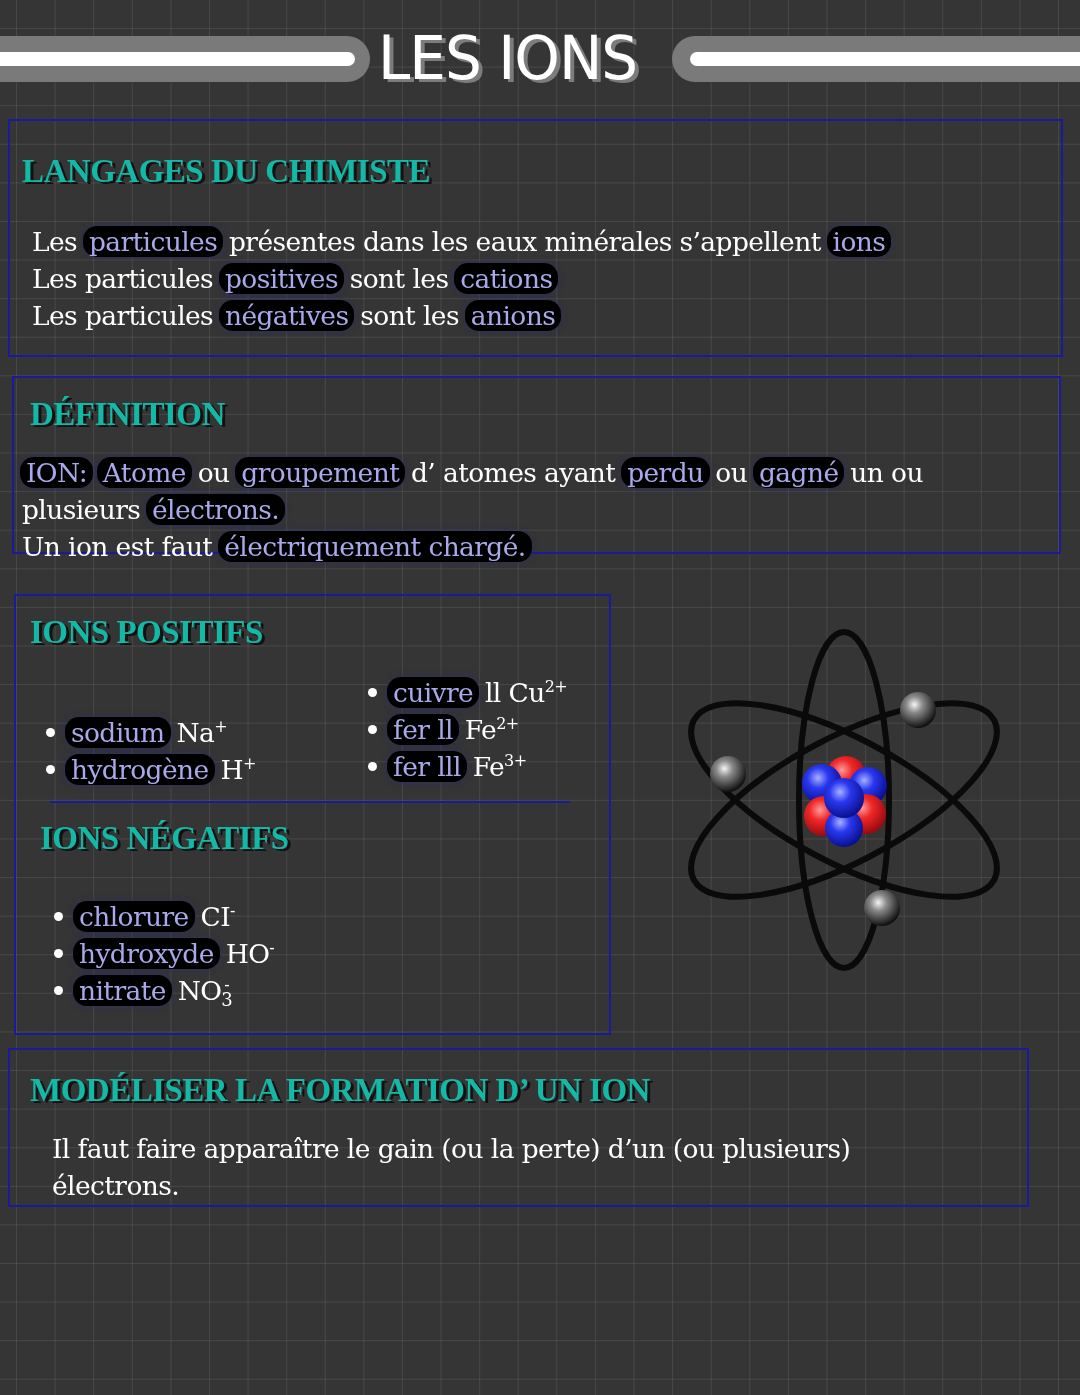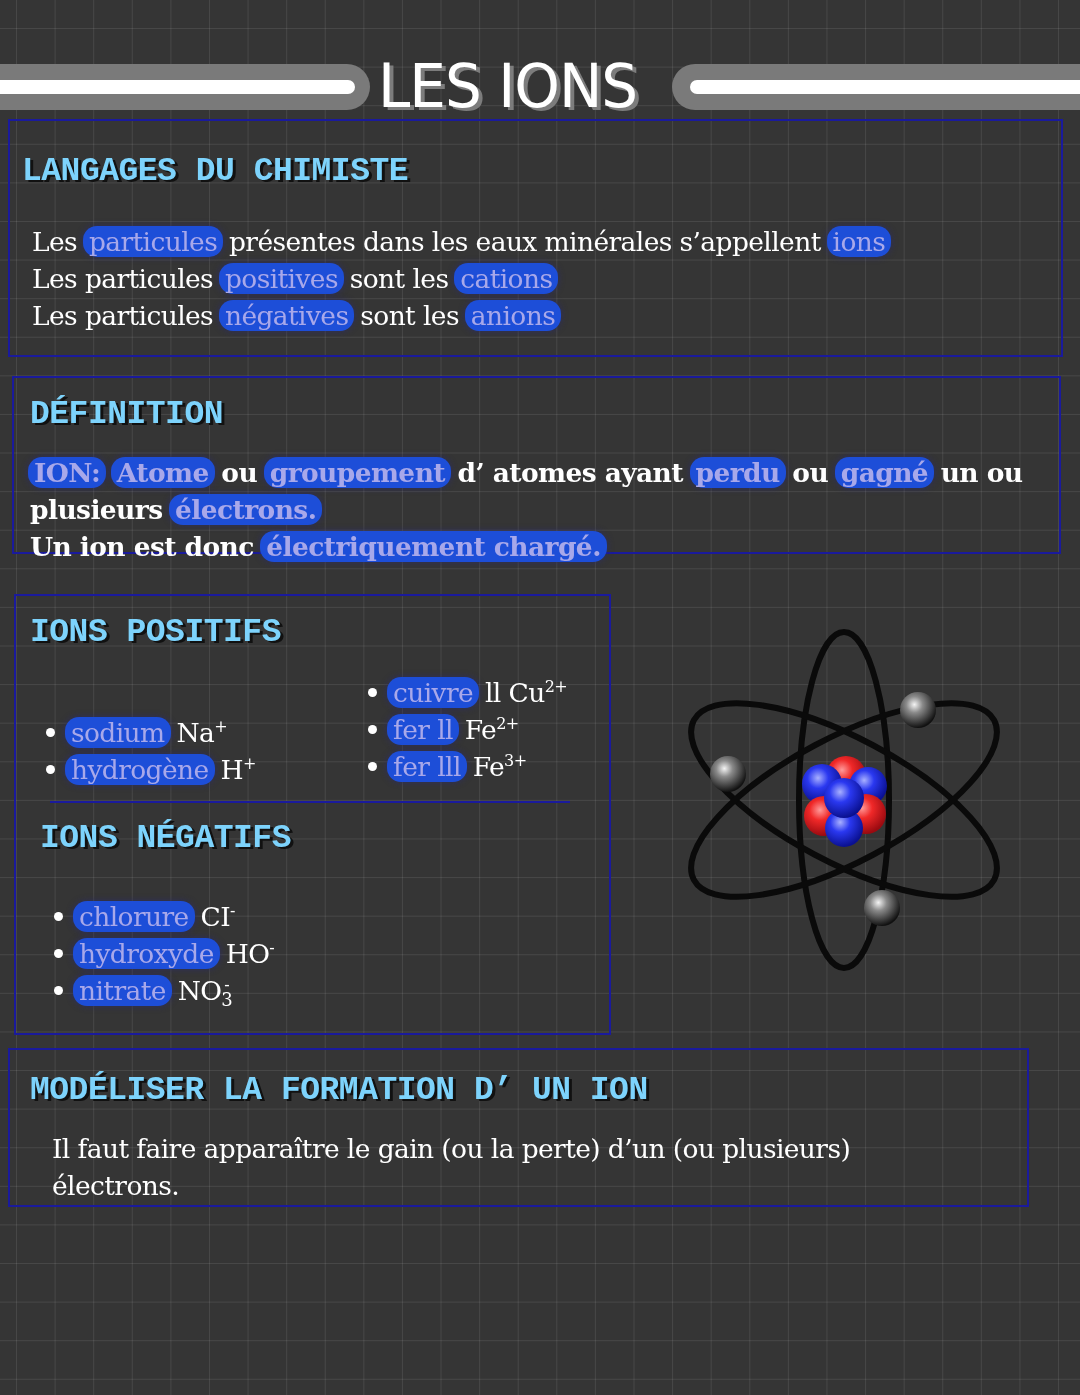--- a/index.html
+++ b/index.html
@@ -10,21 +10,21 @@
     background-image:
       linear-gradient(to right, rgba(255,255,255,0.09) 1px, transparent 1px),
       linear-gradient(to bottom, rgba(255,255,255,0.09) 1px, transparent 1px);
     background-size: 38.6px 38.6px;
     background-position: 16px 28px;
     font-family: "DejaVu Serif", serif;
     color: #ffffff;
   }
 
   
-  .banner { position: absolute; left: 0; top: 30px; width: 1080px; height: 56px; margin-top: 28px; }
+  .banner { position: absolute; left: 0; top: 30px; width: 1080px; height: 56px; }
   .pill-left-outer {
     position: absolute; left: -30px; top: 6px; width: 400px; height: 46px;
     background: #7a7a7a; border-radius: 0 23px 23px 0;
   }
   .pill-left-inner {
     position: absolute; left: -20px; top: 22px; width: 375px; height: 14px;
     background: #ffffff; border-radius: 7px;
   }
   .pill-right-outer {
     position: absolute; left: 672px; top: 6px; width: 440px; height: 46px;
@@ -41,50 +41,50 @@
     text-shadow: 4px 3px 0 #7c7c7c;
     transform: scaleY(1.05);
   }
 
   
   .box {
     position: absolute;
     border: 2px solid #1a1a9c;
   }
   .box-heading {
-    font-family: Liberation Mono, monospace;
-    font-size: 33px; letter-spacing: -0.5px; color: #7dd3fc;
+    font-family: Liberation Serif, serif;
+    font-size: 33px; letter-spacing: -0.5px; color: #14b8a6;
     text-shadow: 3px 2px 0 #111111;
     white-space: nowrap;
   }
   .body-text {
     font-family: "DejaVu Serif", serif;
     font-size: 26.5px; line-height: 37px; color: #ffffff;
     white-space: nowrap; letter-spacing: -0.6px;
   }
   .hl {
-    background: #1d4ed8;
+    background: #000000;
     color: #a8a8ea;
     border-radius: 14px;
     padding: 0 6px;
     margin: 0 -2px;
     box-shadow: 0 0 6px rgba(42,42,108,0.8);
   }
   sup.ch { font-size: 16px; vertical-align: super; line-height: 0; }
   sub.ch { font-size: 18px; vertical-align: sub; line-height: 0; }
 
   
   #box-langages { left: 8px; top: 119px; width: 1055px; height: 238px; }
   #box-langages .box-heading { position: absolute; left: 12px; top: 32px; }
   #box-langages .lines { position: absolute; left: 22px; top: 102px; }
 
   
   #box-definition { left: 12px; top: 376px; width: 1049px; height: 178px; }
   #box-definition .box-heading { position: absolute; left: 16px; top: 18px; }
-  #box-definition .lines { position: absolute; left: 16px; top: 76px; font-weight: bold; }
+  #box-definition .lines { position: absolute; left: 8px; top: 76px; }
 
   
   #box-ions { left: 14px; top: 594px; width: 597px; height: 441px; }
   #box-ions .heading-pos { position: absolute; left: 14px; top: 18px; }
   #box-ions .list-pos-left { position: absolute; left: 30px; top: 78px; margin-top: 40px; }
   #box-ions .list-pos-right { position: absolute; left: 352px; top: 78px; }
   #box-ions .divider {
     position: absolute; left: 34px; top: 205px; width: 520px; height: 2px;
     background: #1a1a9c;
   }
@@ -140,21 +140,21 @@
   <h2 class="box-heading">DÉFINITION</h2>
   <div class="lines body-text">
     <div>
       <span class="hl">ION:</span>
       <span class="hl">Atome</span><span> ou </span><span class="hl">groupement</span><span> d’ atomes ayant </span><span class="hl">perdu</span><span> ou </span><span class="hl">gagné</span><span> un ou</span>
     </div>
     <div>
       <span>plusieurs </span><span class="hl">électrons.</span>
     </div>
     <div>
-      <span>Un ion est donc </span><span class="hl">électriquement chargé.</span>
+      <span>Un ion est faut </span><span class="hl">électriquement chargé.</span>
     </div>
   </div>
 </section>
 
 <section id="box-ions" class="box">
   <h2 class="box-heading heading-pos">IONS POSITIFS</h2>
 
   <ul class="ions list-pos-left">
     <li>
       <span class="bullet"></span><span class="hl">sodium</span> <span>Na</span><sup class="ch">+</sup>

